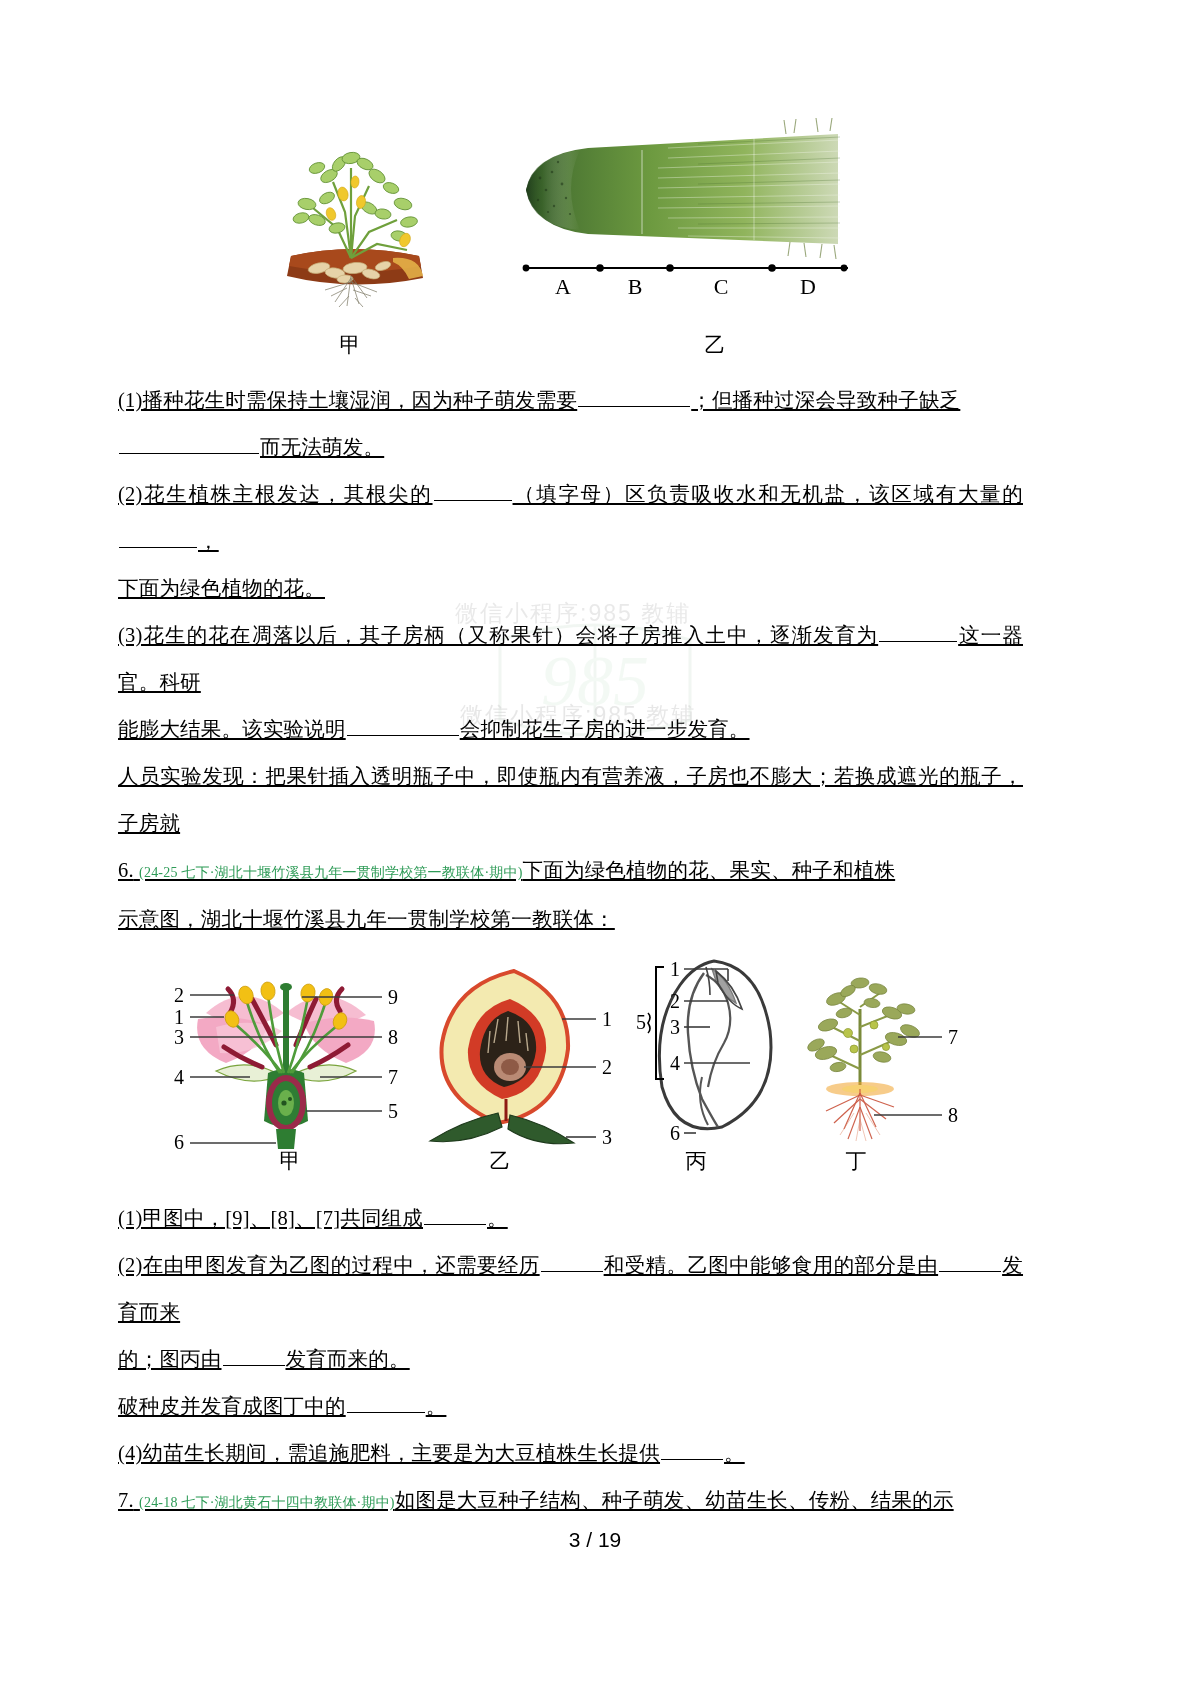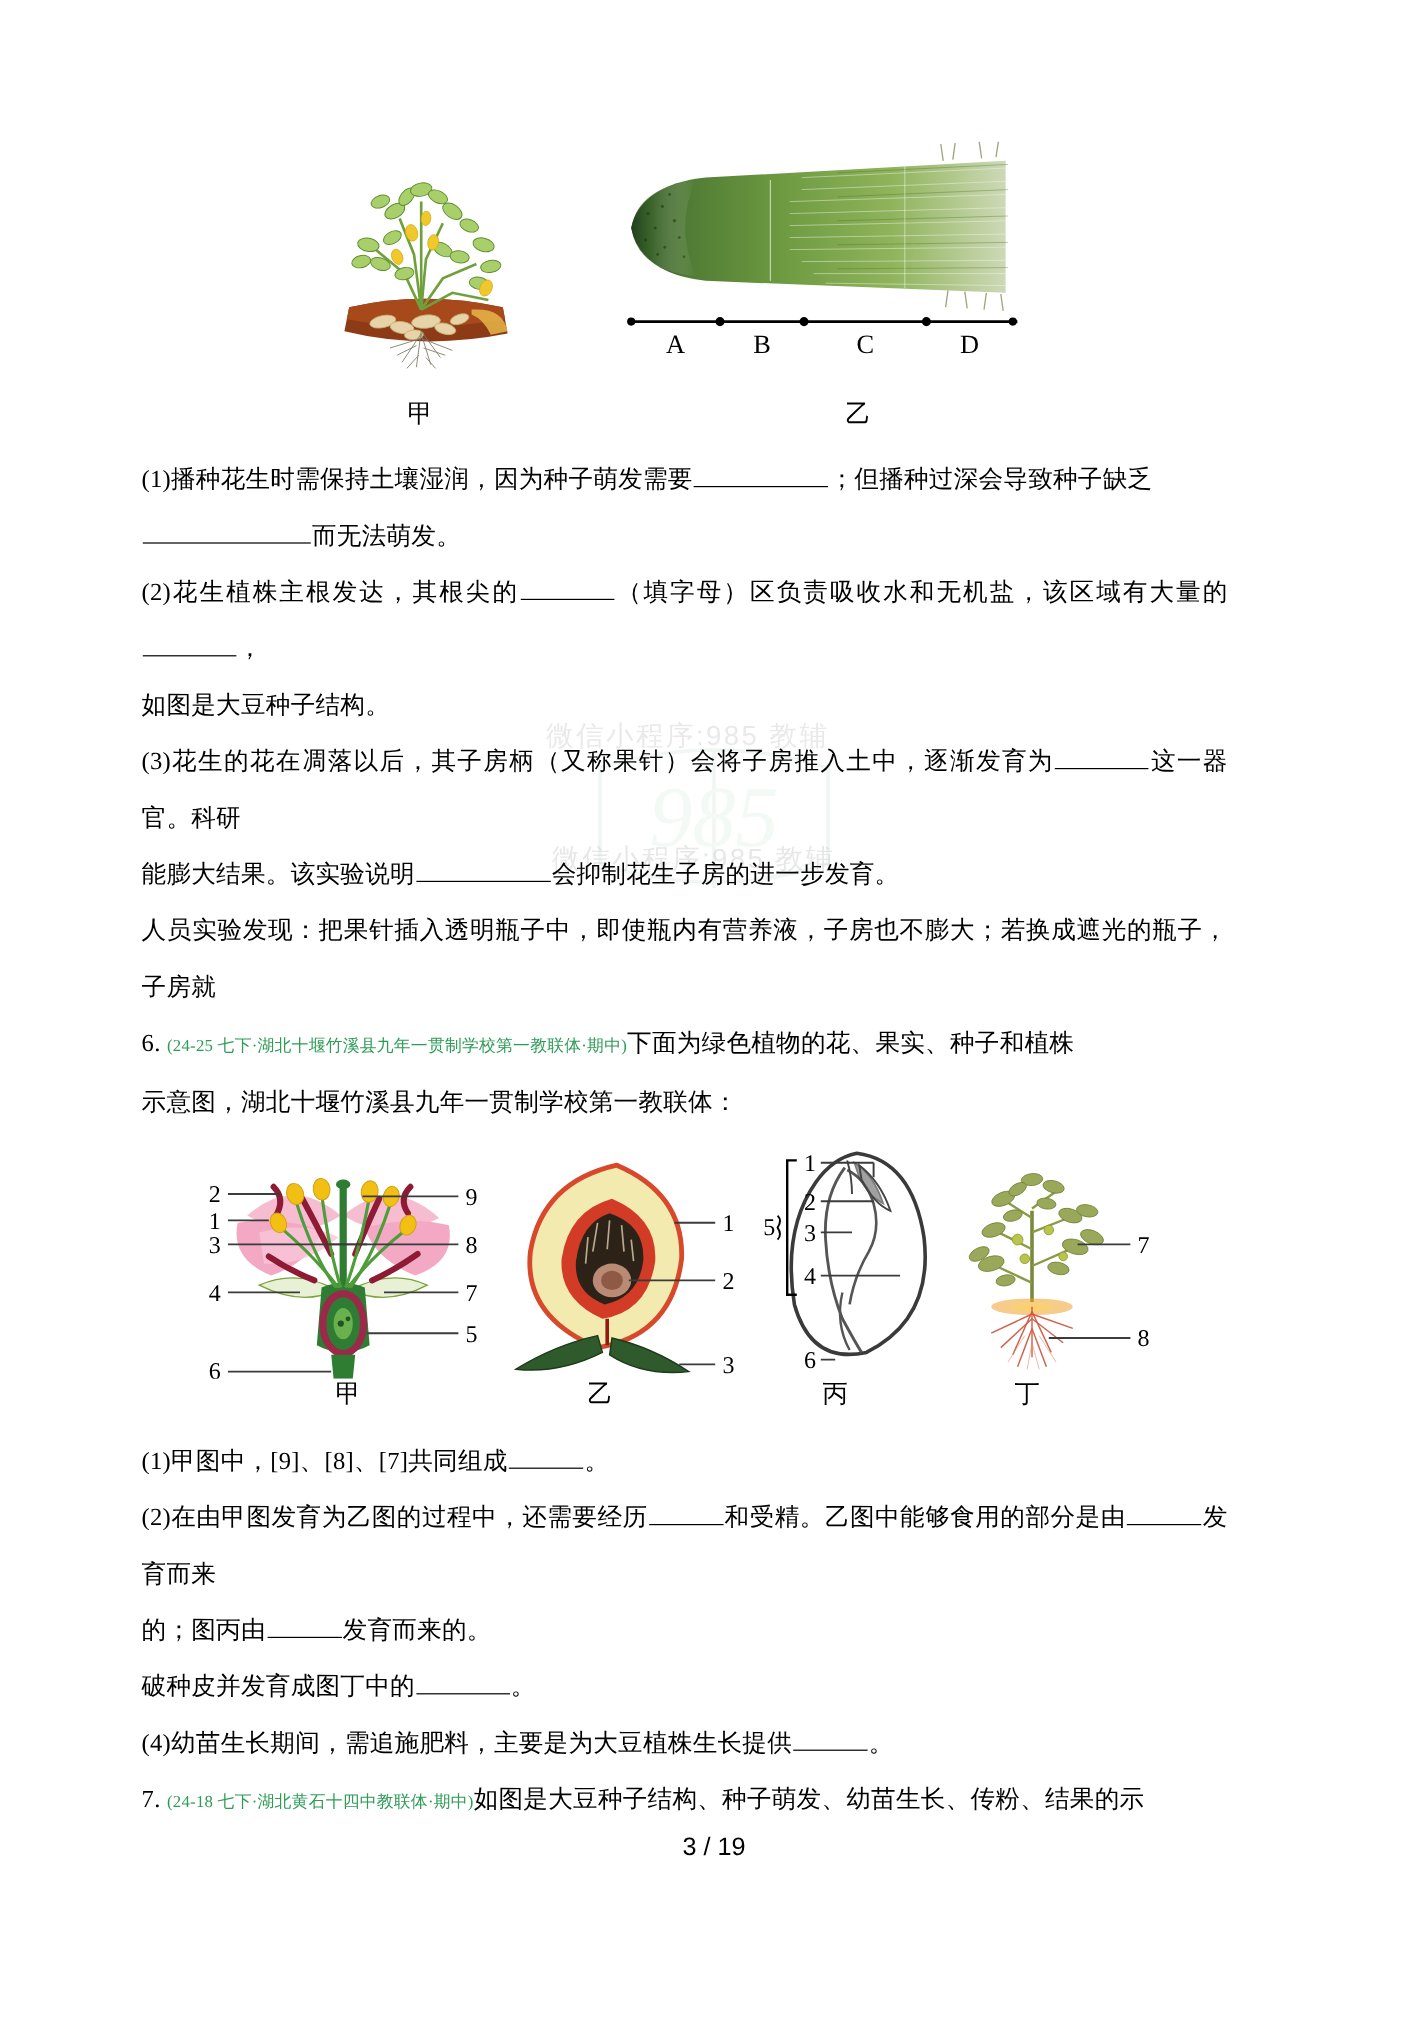--- a/index.html
+++ b/index.html
@@ -30,20 +30,21 @@
   }
 
   
   .para {
     font-size: 20.5px;
     line-height: 47px;
     letter-spacing: 0.2px;
     text-align: justify;
     margin: 0 0 0 0;
     word-break: break-all;
+    text-decoration: underline;
   }
   .meta {
     color: #2e9b57;
     font-size: 14px;
   }
   .blank {
     display: inline-block;
     border-bottom: 1.6px solid #000;
     vertical-align: baseline;
     height: 19px;
@@ -321,21 +322,21 @@
     </div>
 
     <div class="spacer-8"></div>
 
     <div>
 
       <p class="para">(1)播种花生时需保持土壤湿润，因为种子萌发需要<span class="blank b-lg"></span>；但播种过深会导致种子缺乏</p>
       <p class="para"><span class="blank b-xl"></span>而无法萌发。</p>
 
       <p class="para">(2)花生植株主根发达，其根尖的<span class="blank b-md"></span>（填字母）区负责吸收水和无机盐，该区域有大量的<span class="blank b-md"></span>，</p>
-      <p class="para">如图是大豆种子结构。</p>
+      <p class="para">下面为绿色植物的花。</p>
 
       <p class="para">(3)花生的花在凋落以后，其子房柄（又称果针）会将子房推入土中，逐渐发育为<span class="blank b-md"></span>这一器官。科研</p>
       <p class="para">能膨大结果。该实验说明<span class="blank b-lg"></span>会抑制花生子房的进一步发育。</p>
       <p class="para">人员实验发现：把果针插入透明瓶子中，即使瓶内有营养液，子房也不膨大；若换成遮光的瓶子，子房就</p>
     </div>
 
     <p class="para"><span>6.</span>&nbsp;<span class="meta">(24-25 七下·湖北十堰竹溪县九年一贯制学校第一教联体·期中)</span><span>下面为绿色植物的花、果实、种子和植株</span></p>
     <p class="para">示意图，湖北十堰竹溪县九年一贯制学校第一教联体：</p>
 
     <div class="fig-row-2">

